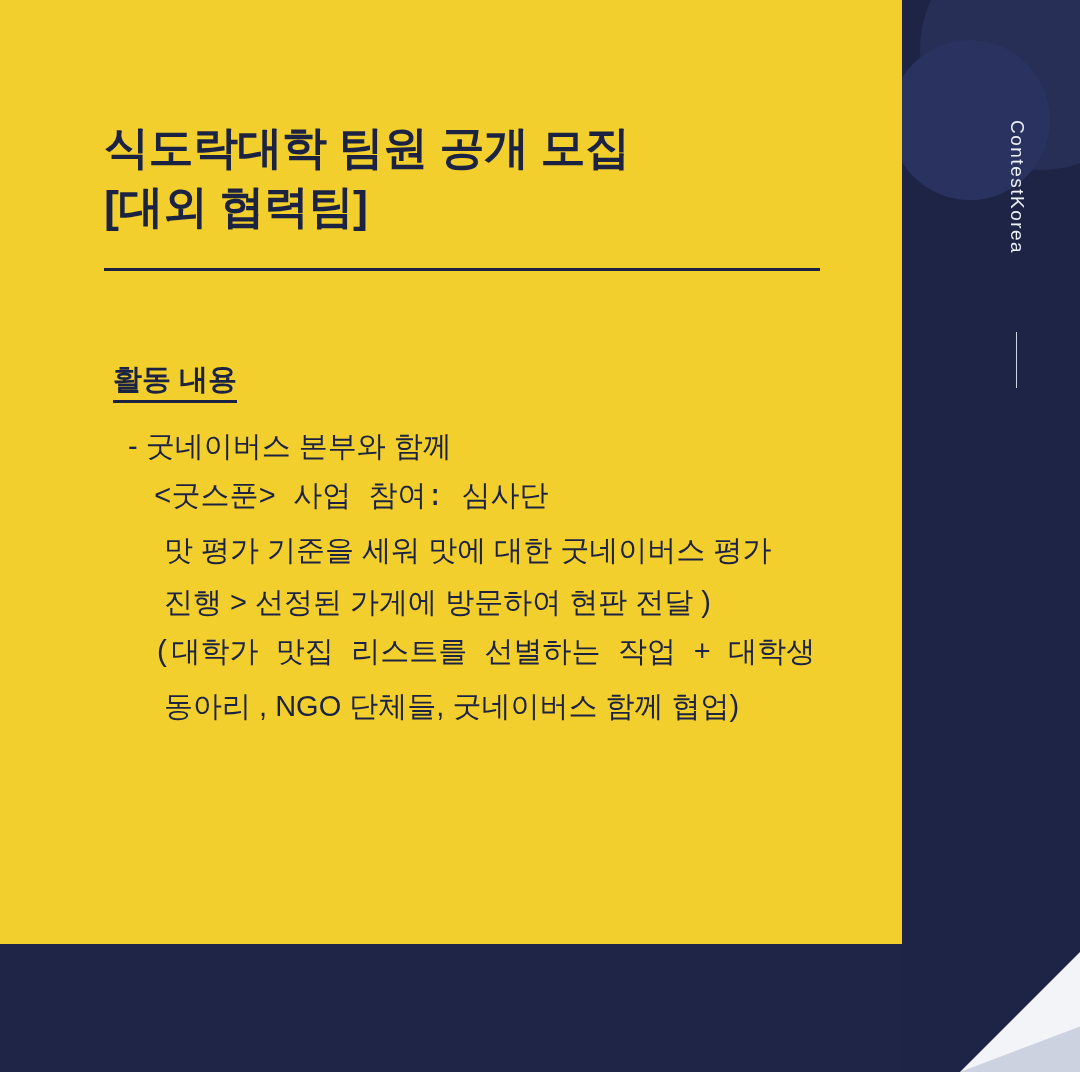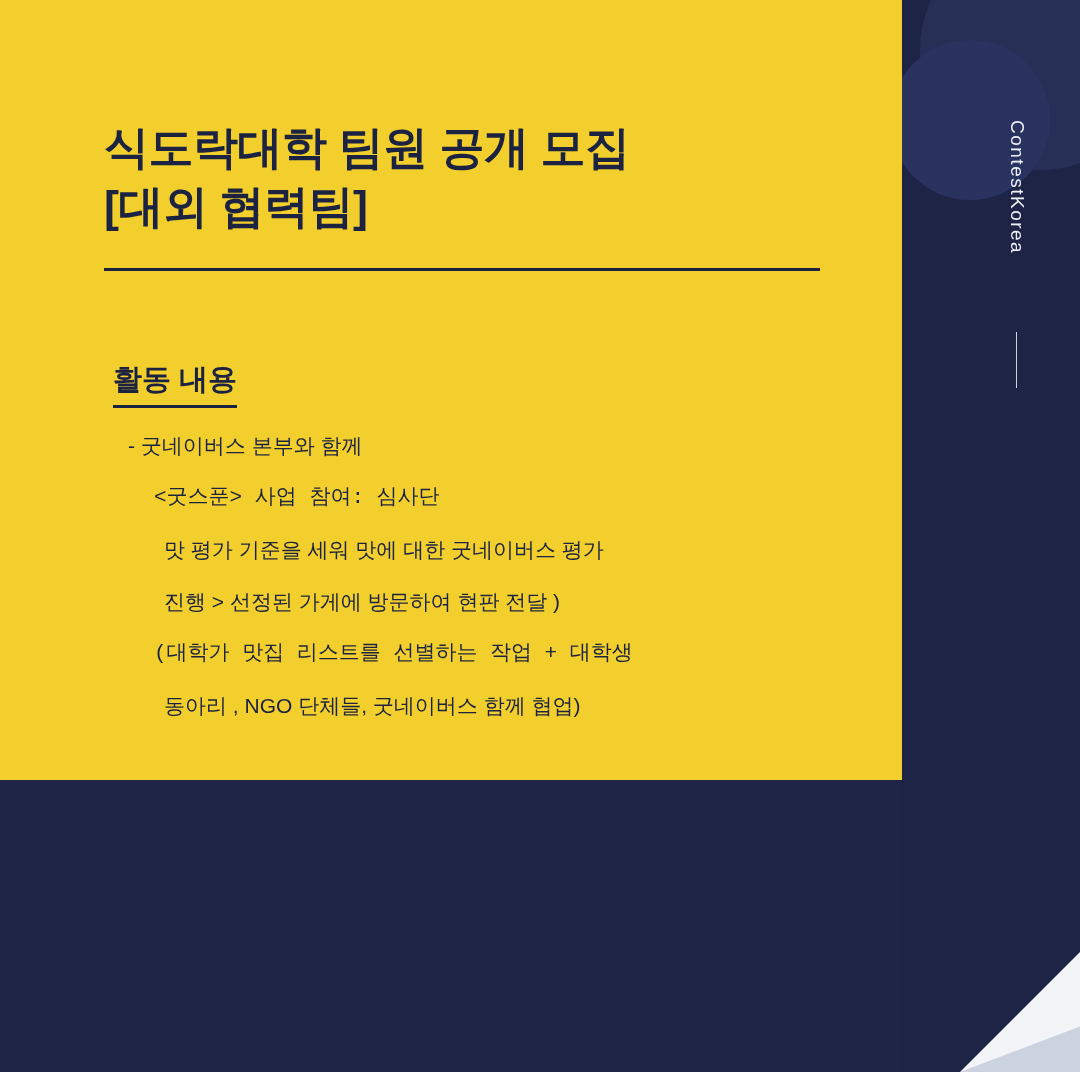--- a/index.html
+++ b/index.html
@@ -68,21 +68,21 @@
     height: 56px;
     background: #cfd3e4;
   }
 
   
   .yellow-card {
     position: absolute;
     top: 0;
     left: 0;
     width: 902px;
-    height: 780px;
+    height: 944px;
     background: #f2cf2c;
   }
 
   .title-block {
     position: absolute;
     left: 104px;
     top: 118px;
     width: 740px;
   }
   .title-line {
@@ -103,34 +103,33 @@
     background: #1b2242;
   }
 
   .section-heading {
     position: absolute;
     left: 113px;
     top: 360px;
     color: #1b2242;
     font-size: 29px;
     font-weight: bold;
-    padding-bottom: 5px;
     border-bottom: 3px solid #1b2242;
     display: inline-block;
   }
 
   .body-block {
     position: absolute;
     left: 128px;
     top: 420px;
     width: 730px;
   }
   .body-line {
     color: #1b2242;
-    font-size: 21px;
+    font-size: 29px;
     line-height: 52px;
     white-space: nowrap;
   }
   .body-line.indent-0 { padding-left: 0px; }
   .body-line.indent-1 { padding-left: 26px; font-family: Liberation Mono, monospace; }
   .body-line.indent-2 { padding-left: 36px; }
 
   
   .page-curl {
     position: absolute;

